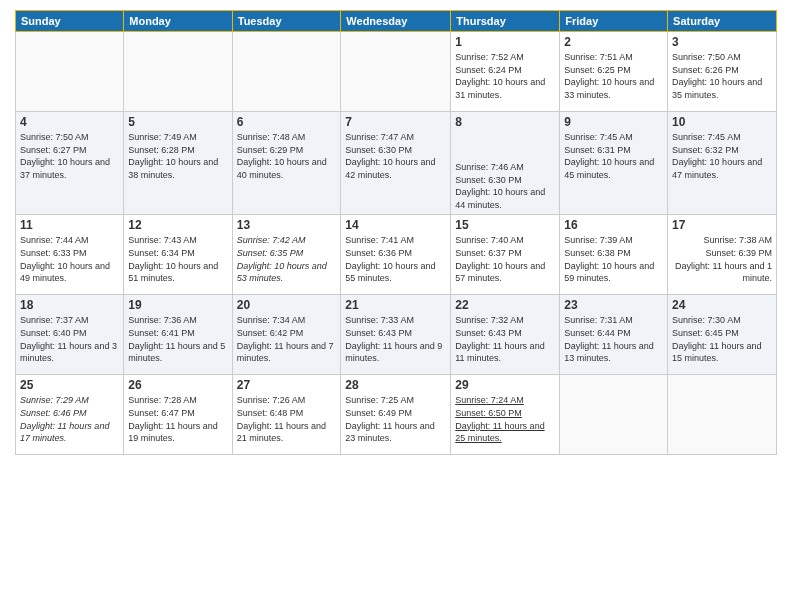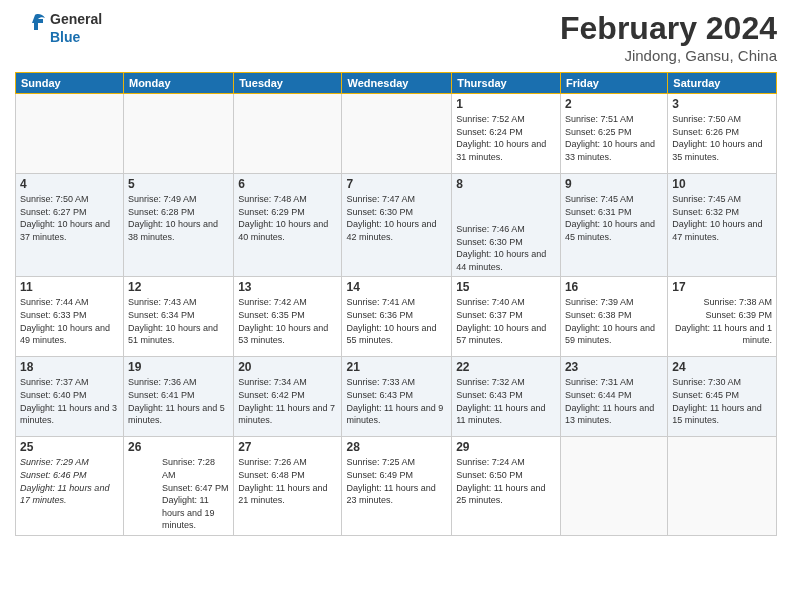--- a/index.html
+++ b/index.html
@@ -75,37 +75,20 @@
       font-size: 9px;
     }
     .row-alt td {
       background: #f0f4f8;
     }
   </style>
 </head>
 <body>
 
 <div class="container">
-  <div class="header">
-    <div class="logo">
-    <div style="display:flex;align-items:center;">
-      <svg width="35" height="35" viewBox="0 0 35 35">
-        <path d="M20 5 C22 3, 28 4, 30 8 C28 7, 25 7, 23 9 L28 9 L28 13 L23 13 L23 20 L19 20 L19 13 L17 13 Z" fill="#1a6faf"></path>
-      </svg>
-      <div style="line-height:1.1;">
-        <span style="font-size:14px;font-weight:bold;color:#333;">General</span><br>
-        <span style="font-size:14px;font-weight:bold;color:#1a6faf;">Blue</span>
-      </div>
-    </div>
-  </div>
-    <div class="title-block">
-      <div class="month-title">February 2024</div>
-      <div class="location">Jindong, Gansu, China</div>
-    </div>
-  </div>
 
   <table class="calendar">
     <thead>
       <tr>
         <th>Sunday</th>
         <th>Monday</th>
         <th>Tuesday</th>
         <th>Wednesday</th>
         <th>Thursday</th>
         <th>Friday</th>
@@ -189,21 +172,21 @@
 Daylight: 10 hours and 49 minutes.</div>
           </td>
           <td>
             <span class="day-number">12</span>
             <div class="day-info" style="white-space: pre-line;">Sunrise: 7:43 AM
 Sunset: 6:34 PM
 Daylight: 10 hours and 51 minutes.</div>
           </td>
           <td>
             <span class="day-number">13</span>
-            <div class="day-info" style="white-space: pre-line;">Sunrise: 7:42 AM
+            <div class="day-info" style="white-space: pre-line; font-style: italic;">Sunrise: 7:42 AM
 Sunset: 6:35 PM
 Daylight: 10 hours and 53 minutes.</div>
           </td>
           <td>
             <span class="day-number">14</span>
             <div class="day-info" style="white-space: pre-line;">Sunrise: 7:41 AM
 Sunset: 6:36 PM
 Daylight: 10 hours and 55 minutes.</div>
           </td>
           <td>
@@ -271,39 +254,39 @@
         </tr>
         <tr>
           <td>
             <span class="day-number">25</span>
             <div class="day-info" style="white-space: pre-line; font-style: italic;">Sunrise: 7:29 AM
 Sunset: 6:46 PM
 Daylight: 11 hours and 17 minutes.</div>
           </td>
           <td>
             <span class="day-number">26</span>
-            <div class="day-info" style="white-space: pre-line; margin-left: 34px;">Sunrise: 7:28 AM
+            <div class="day-info" style="white-space: pre-line;">Sunrise: 7:28 AM
 Sunset: 6:47 PM
 Daylight: 11 hours and 19 minutes.</div>
           </td>
           <td>
             <span class="day-number">27</span>
             <div class="day-info" style="white-space: pre-line;">Sunrise: 7:26 AM
 Sunset: 6:48 PM
 Daylight: 11 hours and 21 minutes.</div>
           </td>
           <td>
             <span class="day-number">28</span>
             <div class="day-info" style="white-space: pre-line;">Sunrise: 7:25 AM
 Sunset: 6:49 PM
 Daylight: 11 hours and 23 minutes.</div>
           </td>
           <td>
             <span class="day-number">29</span>
-            <div class="day-info" style="white-space: pre-line;">Sunrise: 7:24 AM
+            <div class="day-info" style="white-space: pre-line; text-decoration: underline;">Sunrise: 7:24 AM
 Sunset: 6:50 PM
 Daylight: 11 hours and 25 minutes.</div>
           </td>
           <td class="empty"></td>
           <td class="empty"></td>
         </tr>
       </tbody>
   </table>
 </div>
 

